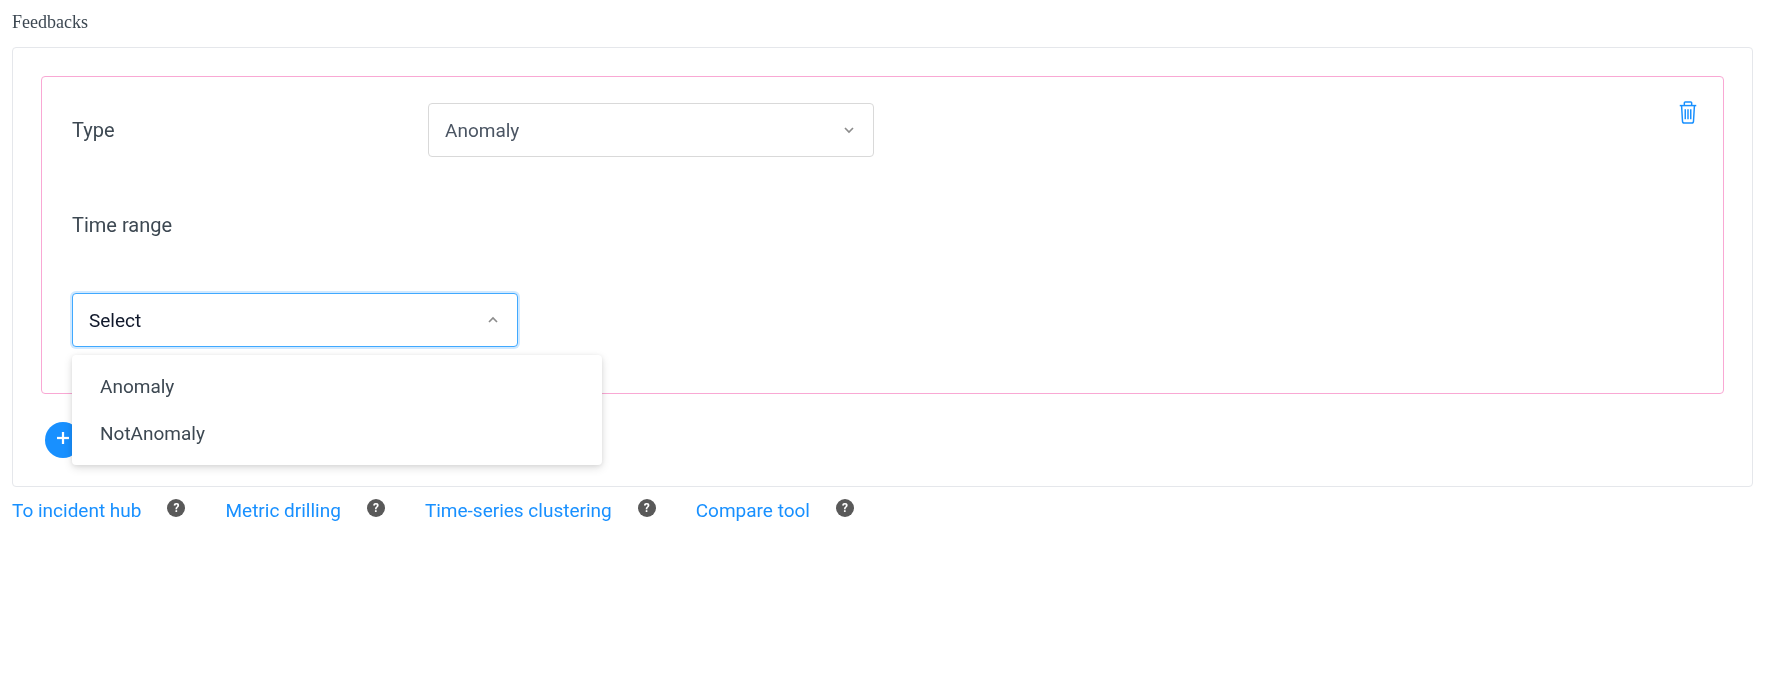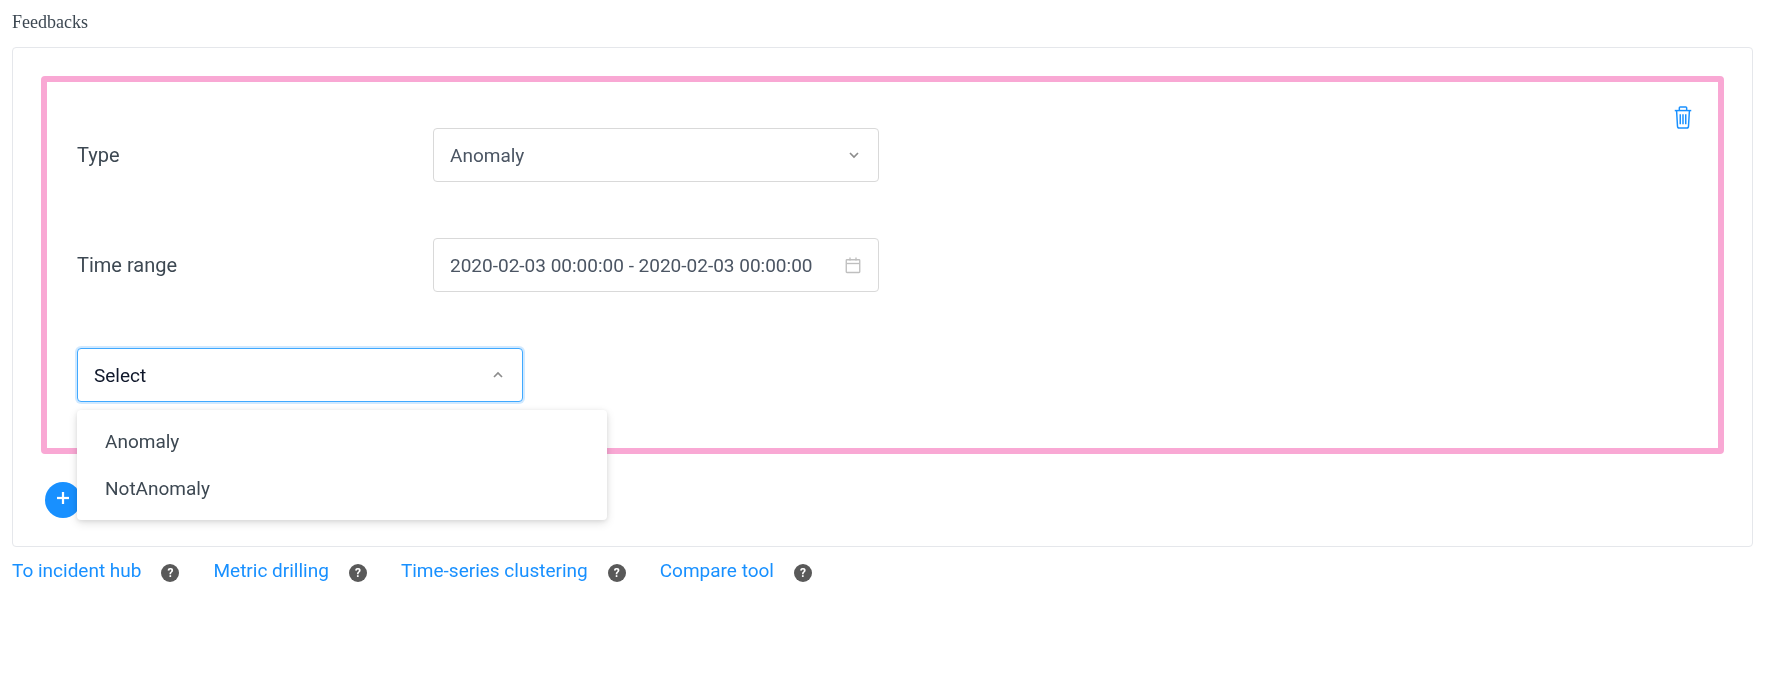--- a/index.html
+++ b/index.html
@@ -21,23 +21,23 @@
       font-weight: 400;
       font-family: Liberation Serif, serif;
     }
     .outer-panel {
       border: 1px solid #e5e7eb;
       border-radius: 4px;
       padding: 28px;
       position: relative;
     }
     .inner-panel {
-      border: 6px solid #f9a8d4;
-      border-radius: 4px;
-      padding: 46px 30px 46px 30px;
+      border: 1px solid #f9a8d4;
+      border-radius: 4px;
+      padding: 26px 30px 46px 30px;
       position: relative;
     }
     .delete-btn {
       position: absolute;
       top: 22px;
       right: 24px;
       cursor: pointer;
       color: #1890ff;
       display: flex;
       align-items: center;
@@ -115,22 +115,22 @@
       background: #1890ff;
       display: flex;
       align-items: center;
       justify-content: center;
       cursor: pointer;
       margin-top: 28px;
       margin-left: 4px;
     }
     .footer-links {
       display: flex;
-      align-items: flex-end;
-      gap: 20px;
+      align-items: flex-start;
+      gap: 26px;
       margin-top: 12px;
       font-size: 19px;
     }
     .footer-link {
       color: #1890ff;
       text-decoration: none;
       cursor: pointer;
     }
     .help-icon {
       width: 18px;
@@ -180,33 +180,20 @@
             <svg width="16" height="16" viewBox="0 0 24 24" fill="none" stroke="#8c8c8c" stroke-width="2.5">
               <polyline points="6 9 12 15 18 9"></polyline>
             </svg>
           </span>
         </div>
       </div>
     </div>
 
     <div class="form-row">
       <div class="form-label">Time range</div>
-      <div class="form-control">
-        <div class="date-box">
-          <span>2020-02-03 00:00:00 - 2020-02-03 00:00:00</span>
-          <span class="calendar-icon">
-            <svg width="18" height="18" viewBox="0 0 24 24" fill="none" stroke="#bfbfbf" stroke-width="1.8">
-              <rect x="3" y="5" width="18" height="17" rx="1"></rect>
-              <line x1="3" y1="10" x2="21" y2="10"></line>
-              <line x1="8" y1="2" x2="8" y2="6"></line>
-              <line x1="16" y1="2" x2="16" y2="6"></line>
-            </svg>
-          </span>
-        </div>
-      </div>
     </div>
 
     <div class="form-row">
       <div class="form-control">
         <div class="select-box focused">
           <span class="select-placeholder">Select</span>
           <span class="chevron">
             <svg width="16" height="16" viewBox="0 0 24 24" fill="none" stroke="#8c8c8c" stroke-width="2.5">
               <polyline points="6 15 12 9 18 15"></polyline>
             </svg>

